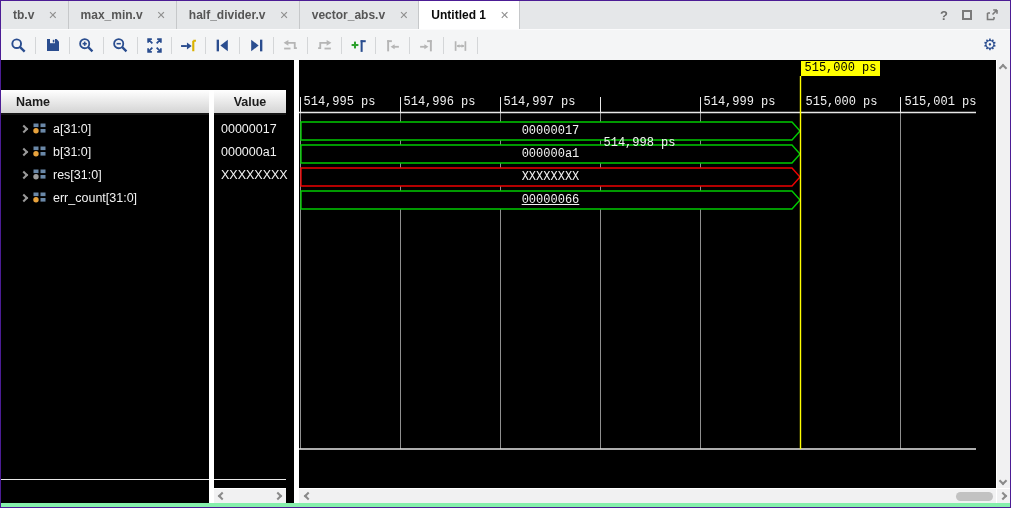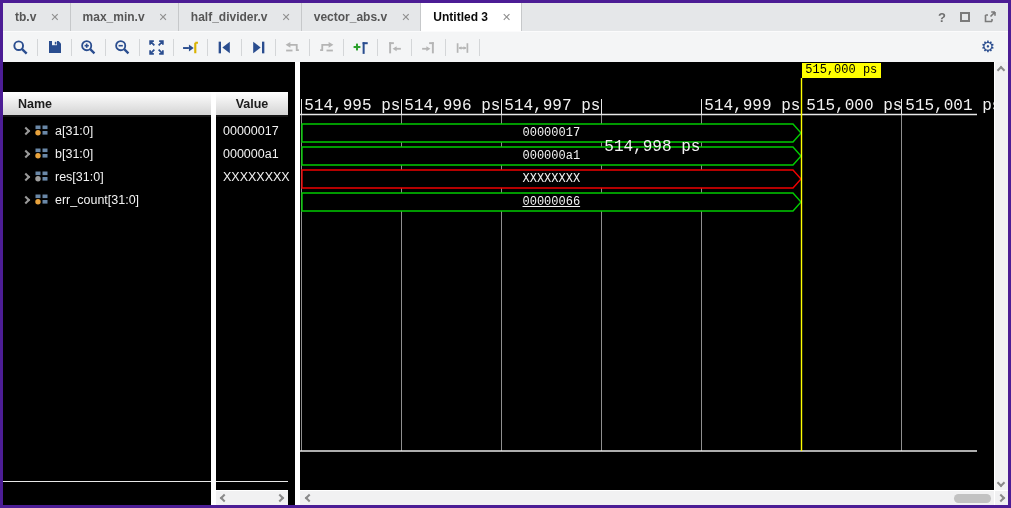--- a/index.html
+++ b/index.html
@@ -1,17 +1,17 @@
 <!DOCTYPE html>
 <html><head>
 <meta charset="utf-8">
 <style>
   * { margin:0; padding:0; box-sizing:border-box; }
   body { font-family:"Liberation Sans", sans-serif; background:#fff; }
-  .window { position:relative; width:1011px; height:508px; border:3px solid #4c1d95; background:#86efac; overflow:hidden; }
+  .window { position:relative; width:1011px; height:508px; border:1px solid #4c1d95; background:#86efac; overflow:hidden; }
 
   
   .tabbar { display:flex; align-items:stretch; height:28px; background:#e5e7e9; }
   .tab { display:flex; align-items:center; gap:14px; padding:0 10px 0 12px; border-right:1px solid #c6c8ca; font-size:12px; font-weight:700; color:#565656; cursor:default; }
   .tab.active { background:#ffffff; color:#0a0a0a; }
   .tab .close { font-size:11px; color:#8f8f8f; font-weight:400; }
   .tabbar-right { margin-left:auto; display:flex; align-items:center; gap:14px; padding-right:12px; color:#6f6f6f; }
   .help-glyph { font-size:13px; font-weight:700; color:#6f6f6f; }
   .maxbox { width:10px; height:10px; border:2px solid #7a7a7a; display:inline-block; }
 
@@ -40,21 +40,21 @@
   .sig-row { height:23px; display:flex; align-items:center; gap:6px; padding-left:20px; color:#f2f2f2; font-size:12.5px; }
   .val-row { height:23px; display:flex; align-items:center; padding-left:7px; color:#f2f2f2; font-size:12.5px; }
   .chev { width:6px; height:6px; border-right:2px solid #9a9a9a; border-bottom:2px solid #9a9a9a; transform:rotate(-45deg); display:inline-block; flex:none; }
 
   .hline { position:absolute; left:0; right:0; top:389px; height:1px; background:#e8e8e8; }
 
   
   .wave-panel { width:730px; position:relative; background:#000; overflow:hidden; }
   .wave-svg { position:absolute; left:0; top:0; }
   .mono { font-family:"Liberation Mono", monospace; }
-  .ruler-label { position:absolute; top:35px; font-size:16px; color:#f2f2f2; white-space:nowrap; }
+  .ruler-label { position:absolute; top:35px; font-size:12px; color:#f2f2f2; white-space:nowrap; }
   .marker-flag { position:absolute; left:502px; top:1px; width:79px; height:15px; background:#ffff00; color:#000; font-size:12px; line-height:15px; padding-left:3px; white-space:nowrap; }
   .busval { position:absolute; left:151px; width:200px; text-align:center; font-size:12px; color:#f2f2f2; height:15px; line-height:15px; }
 
   
   .hscroll { position:absolute; left:0; right:0; bottom:0; height:15px; background:#f1f1f2; border-top:1px solid #ffffff; display:flex; align-items:center; }
   .sb-chev { width:6px; height:6px; display:inline-block; }
   .sb-left  { border-left:2px solid #8a8a8a; border-bottom:2px solid #8a8a8a; transform:rotate(45deg); }
   .sb-right { border-right:2px solid #8a8a8a; border-bottom:2px solid #8a8a8a; transform:rotate(-45deg); }
   .sb-up    { border-left:2px solid #8a8a8a; border-top:2px solid #8a8a8a; transform:rotate(45deg); }
   .sb-down  { border-left:2px solid #8a8a8a; border-bottom:2px solid #8a8a8a; transform:rotate(-45deg); }
@@ -79,21 +79,21 @@
     </div>
     <div class="tab">
       <span>half_divider.v</span>
       <span class="close">✕</span>
     </div>
     <div class="tab">
       <span>vector_abs.v</span>
       <span class="close">✕</span>
     </div>
     <div class="tab active">
-      <span>Untitled 3</span>
+      <span>Untitled 1</span>
       <span class="close">✕</span>
     </div>
     <div class="tabbar-right">
       <span class="help-glyph">?</span>
       <span class="maxbox"></span>
       <svg width="12" height="12" viewBox="0 0 12 12">
         <path d="M1.5 4 V10.5 H8 M1.5 4 H4 M8 8 V10.5" fill="none" stroke="#7a7a7a" stroke-width="1.6"></path>
         <path d="M6.5 5.5 L11 1 M11 1 H7.2 M11 1 V4.8" fill="none" stroke="#7a7a7a" stroke-width="1.6"></path>
       </svg>
     </div>

